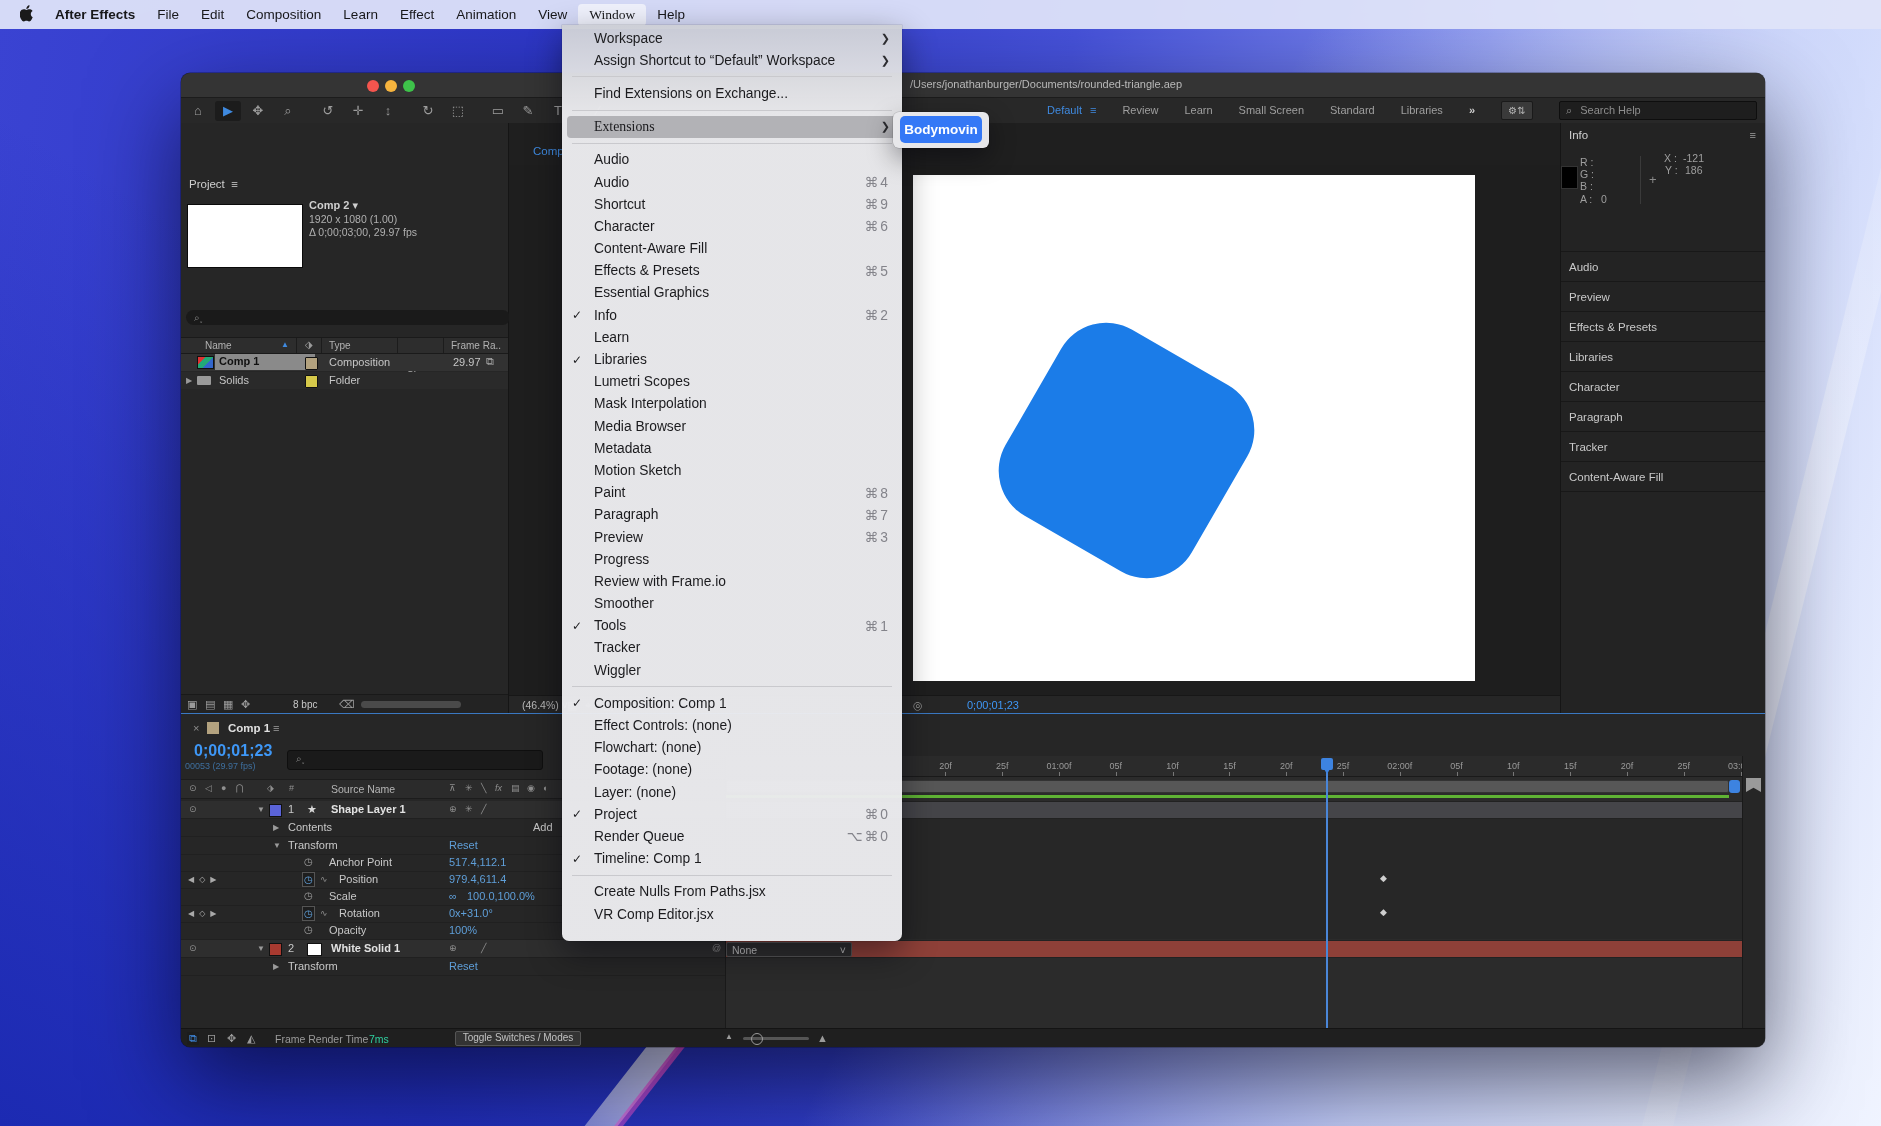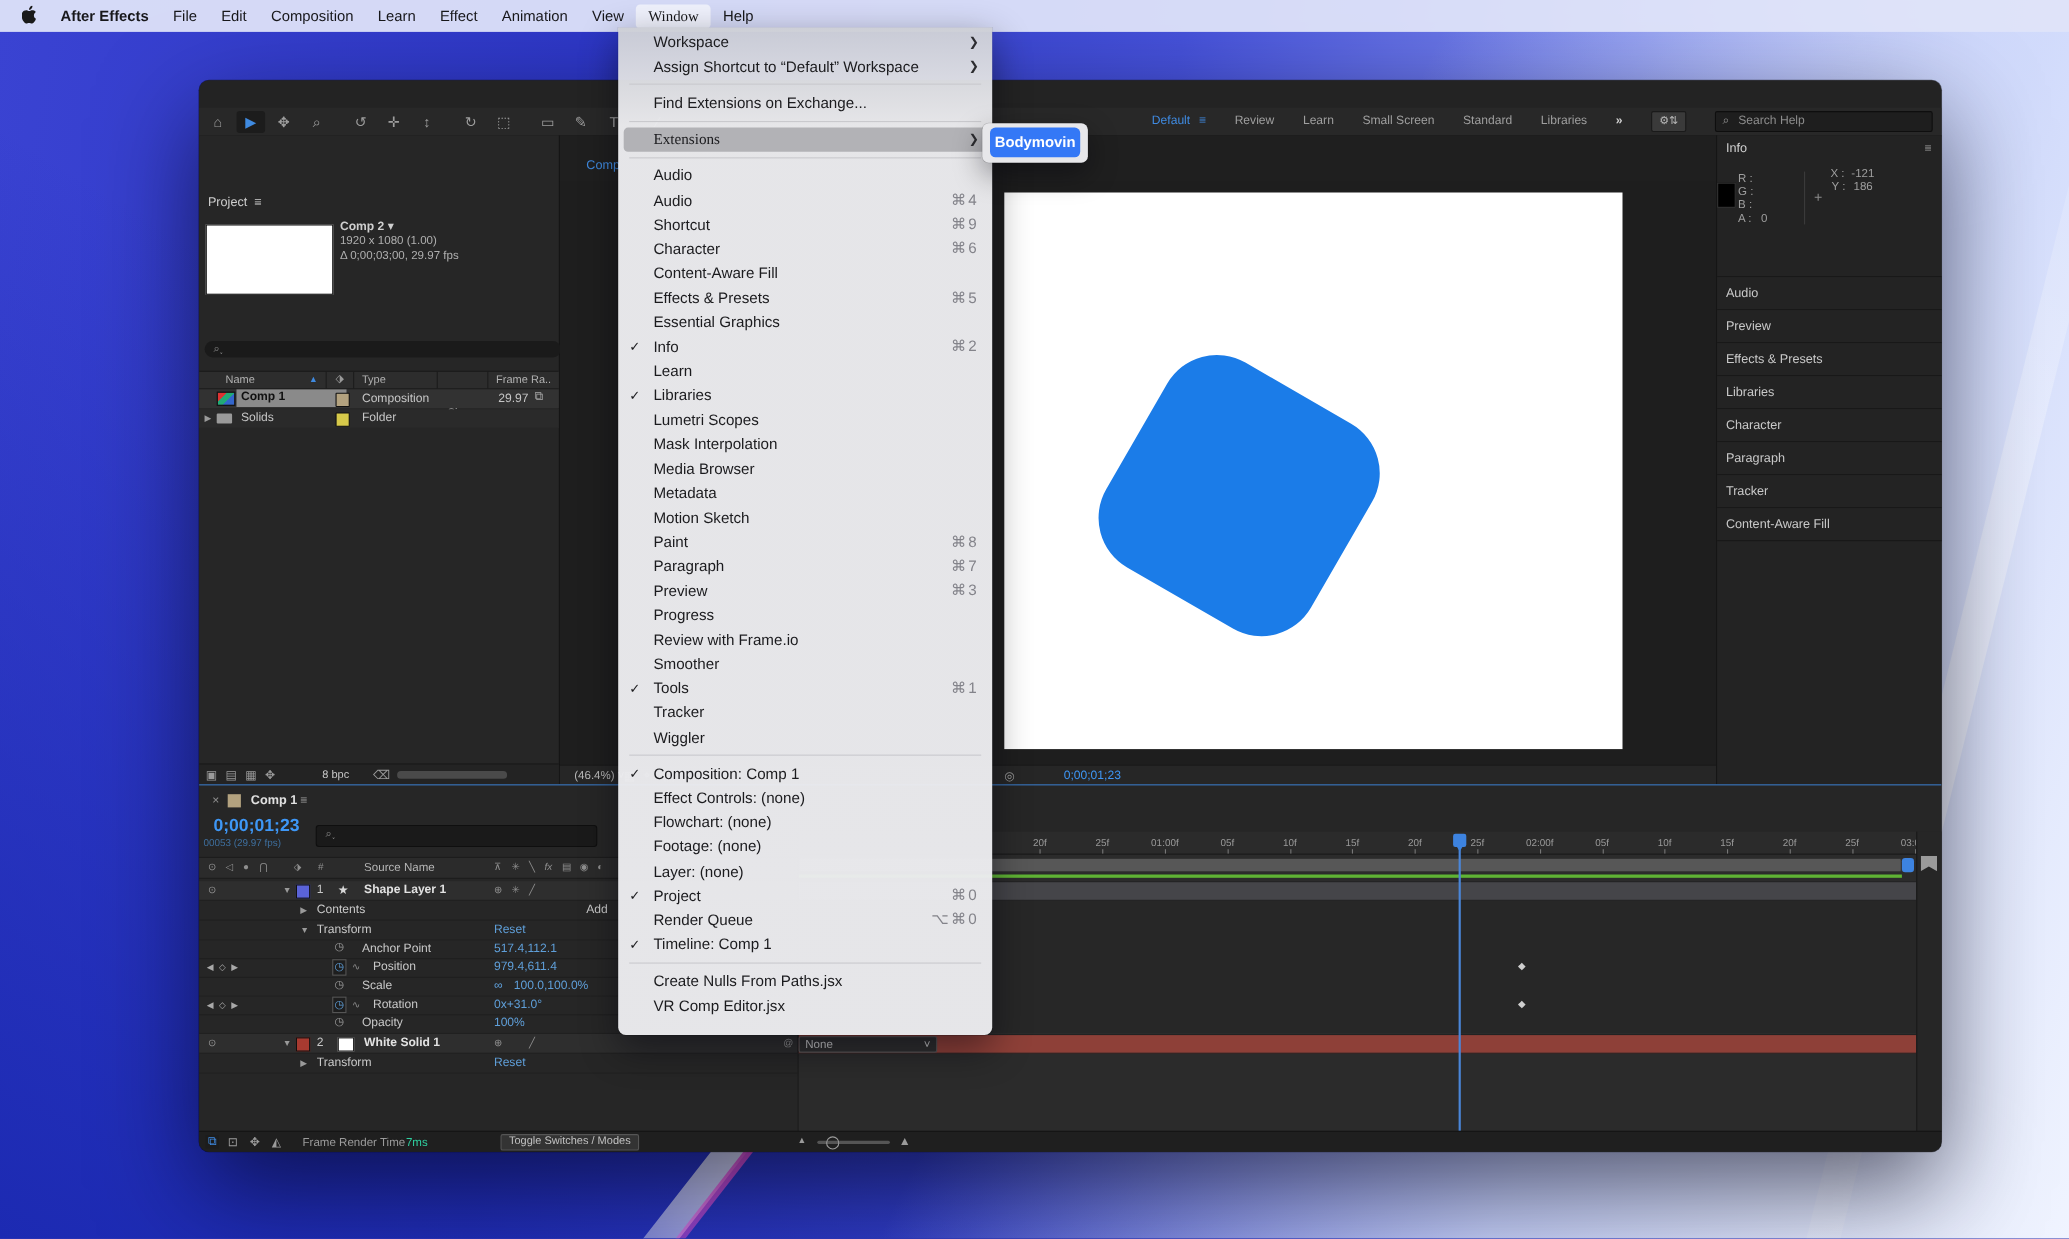--- a/index.html
+++ b/index.html
@@ -81,20 +81,26 @@
 </head>
 <body>
 
 <div id="stage">
 
   <div class="streak" style="left:585px;top:1000px;width:26px;height:260px;transform:rotate(38deg);background:linear-gradient(to bottom,rgba(255,255,255,.9),rgba(255,255,255,0));border-radius:12px;"></div>
   <div class="streak" style="left:612px;top:1010px;width:7px;height:240px;transform:rotate(38deg);background:linear-gradient(to bottom,#e14fd2,rgba(225,79,210,0));"></div>
   <div class="streak" style="left:1770px;top:-60px;width:30px;height:1350px;transform:rotate(14deg);background:linear-gradient(to bottom,rgba(255,255,255,0),rgba(255,255,255,.55) 60%,rgba(255,255,255,0));"></div>
 
   <div id="aewin">
+    <div id="titlebar">
+      <span class="tl" style="left:186px;background:#f5554e;"></span>
+      <span class="tl" style="left:204px;background:#f6b43e;"></span>
+      <span class="tl" style="left:222px;background:#3ec24a;"></span>
+      <div id="title-text">/Users/jonathanburger/Documents/rounded-triangle.aep</div>
+    </div>
 
     <div id="toolbar">
 
     <span class="tool">
           <i style="font-style:normal">⌂</i>
         </span>
         <span class="tool active">
           <i style="font-style:normal">▶</i>
         </span>
         <span class="tool">

